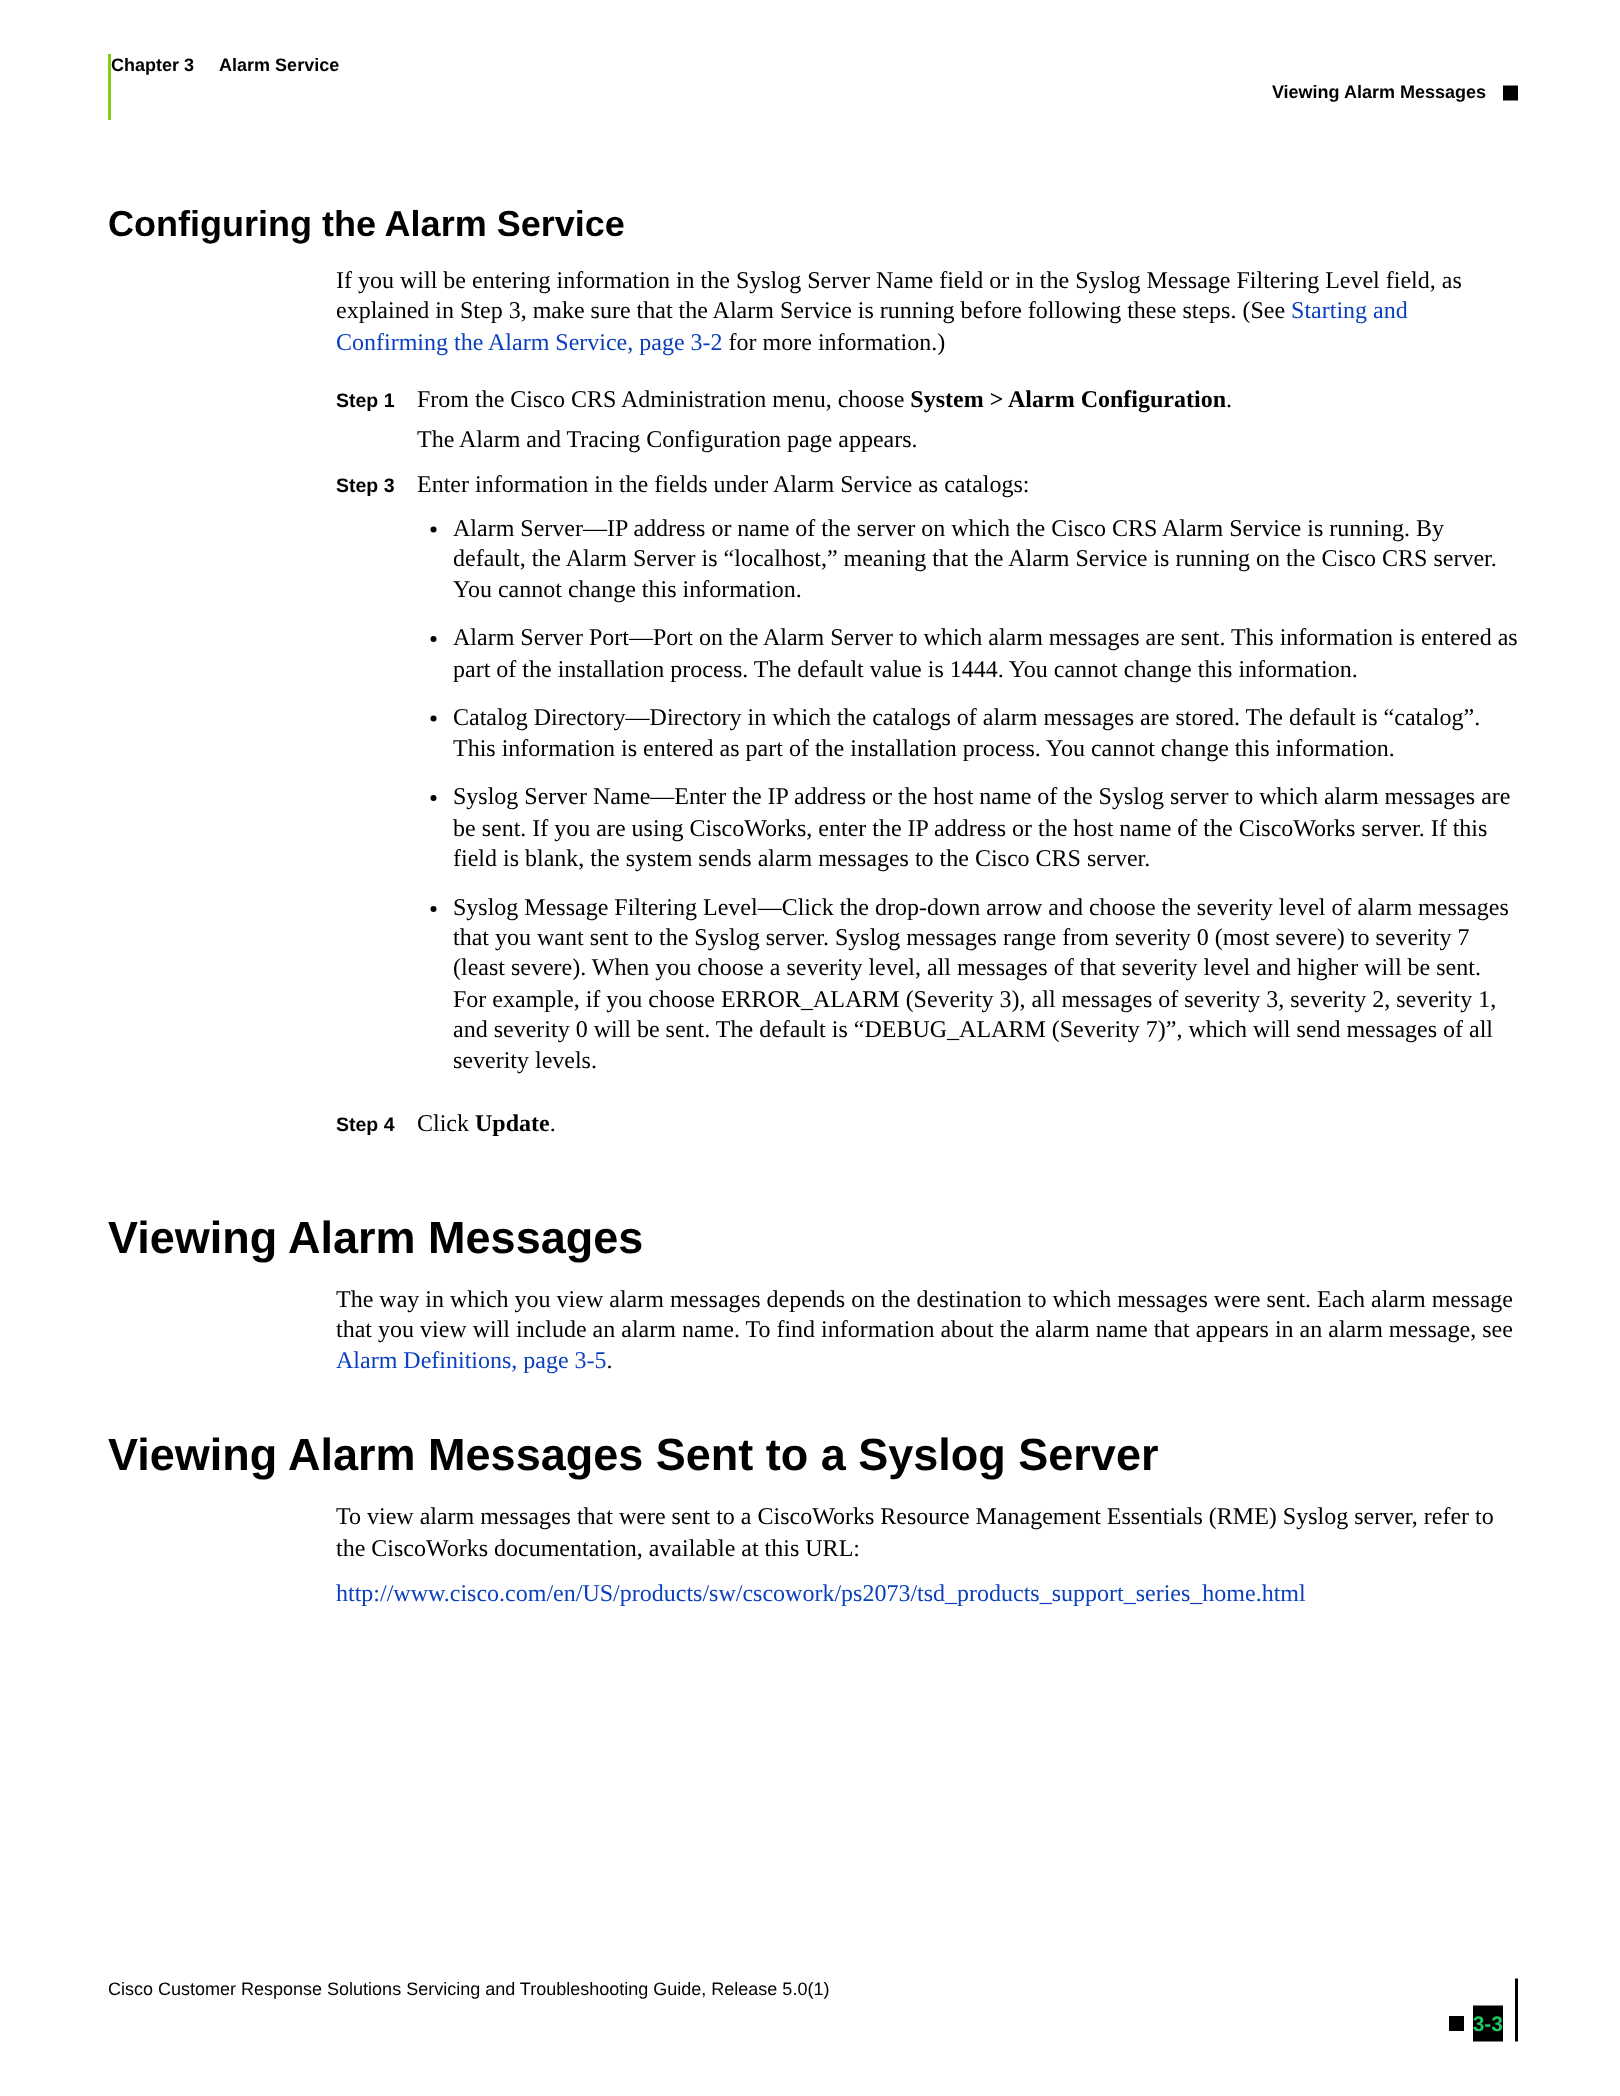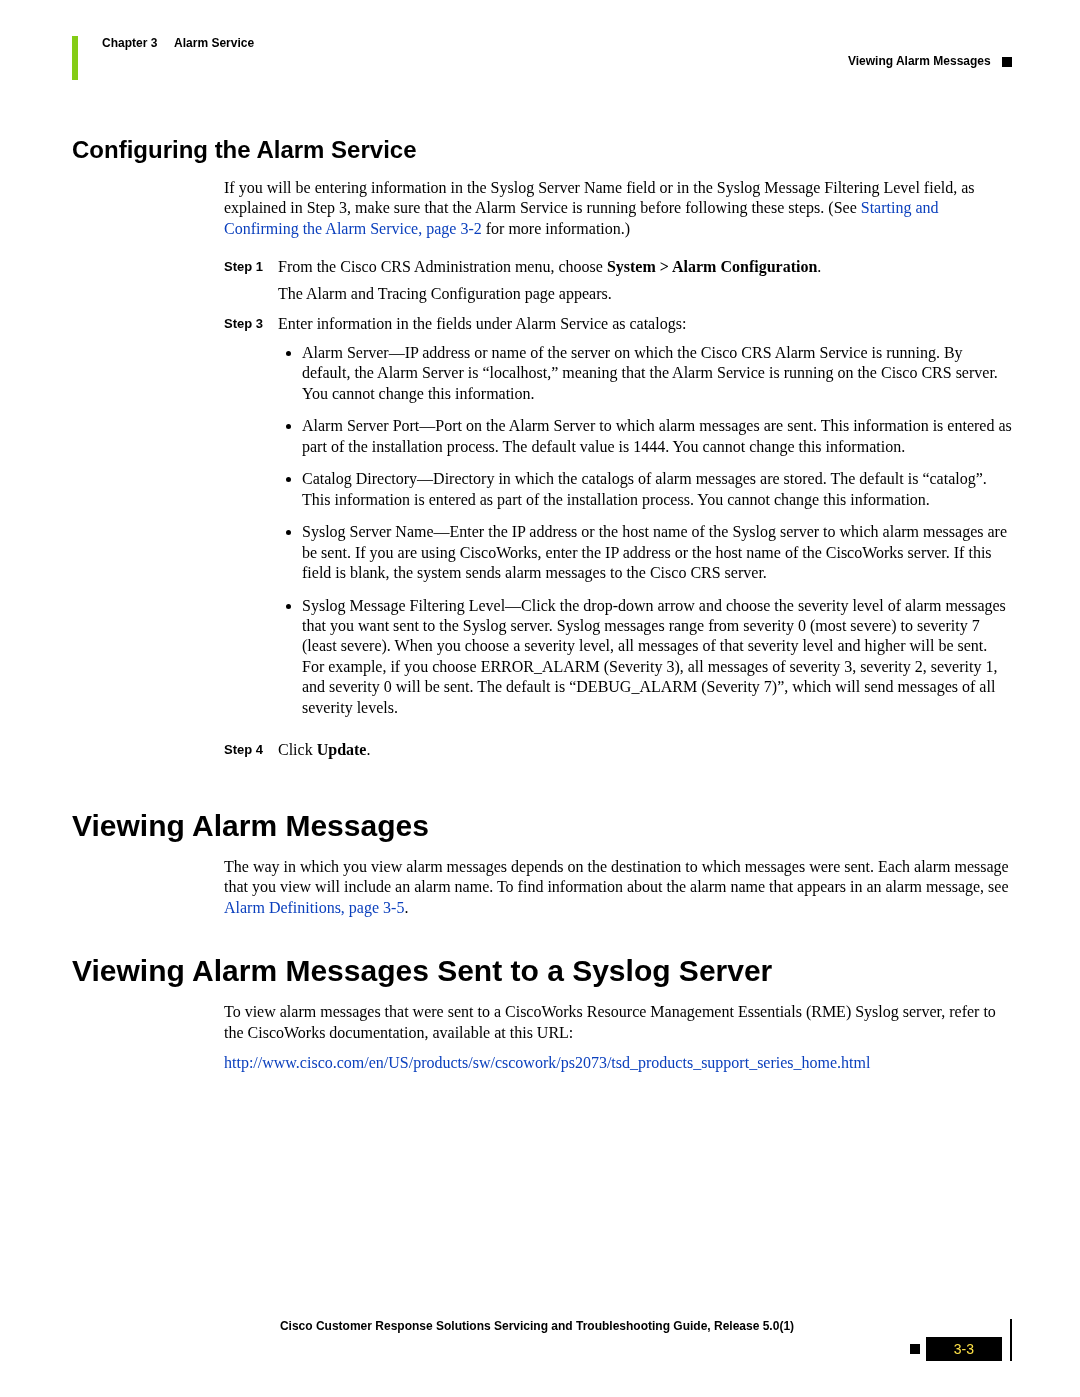--- a/index.html
+++ b/index.html
@@ -11,22 +11,22 @@
   .page {
     width: 1080px;
     height: 1397px;
     position: relative;
     box-sizing: border-box;
     padding: 36px 68px 44px 72px;
   }
   .hdr {
     position: relative;
     height: 44px;
-    border-left: 6px solid #84cc16;
-    padding-left: 24px;
+    border-left: 2px solid #84cc16;
+    padding-left: 0;
   }
   .hdr-line1 { font-family: Arial, Helvetica, sans-serif; font-size: 12px; }
   .hdr-line1 .ch { font-weight: 700; }
   .hdr-line2 {
     text-align: right;
     font-family: Arial, Helvetica, sans-serif;
     font-weight: 700;
     font-size: 12px;
     margin-top: 4px;
   }
@@ -68,34 +68,34 @@
   .step-body strong { font-weight: 700; }
   ul.bullets { margin: 8px 0 0 0; padding-left: 24px; }
   ul.bullets li { margin-bottom: 12px; line-height: 1.28; }
   .ftr {
     position: absolute;
     left: 72px; right: 68px; bottom: 36px;
     border-right: 2px solid #000;
     padding-right: 8px;
   }
   .ftr-title {
-    text-align: center;
+    text-align: left;
     font-family: Arial, Helvetica, sans-serif;
-    font-weight: 700; font-size: 12px;
+    font-weight: 400; font-size: 12px;
   }
   .ftr-bar {
     margin-top: 4px;
     display: flex; justify-content: flex-end; align-items: center;
   }
   .ftr-sq { width: 10px; height: 10px; background:#000; margin-right:6px; }
   .ftr-page {
-    background:#000; color:#fde047;
+    background:#000; color:#22c55e;
     font-family: Arial, Helvetica, sans-serif;
-    font-weight:400; font-size:14px;
-    padding: 4px 28px;
+    font-weight:700; font-size:14px;
+    padding: 4px 0;
   }
 </style>
 </head>
 <body>
 
 <div class="page">
 
   <div class="hdr">
     <div class="hdr-line1">
       <span class="ch">Chapter 3</span>

